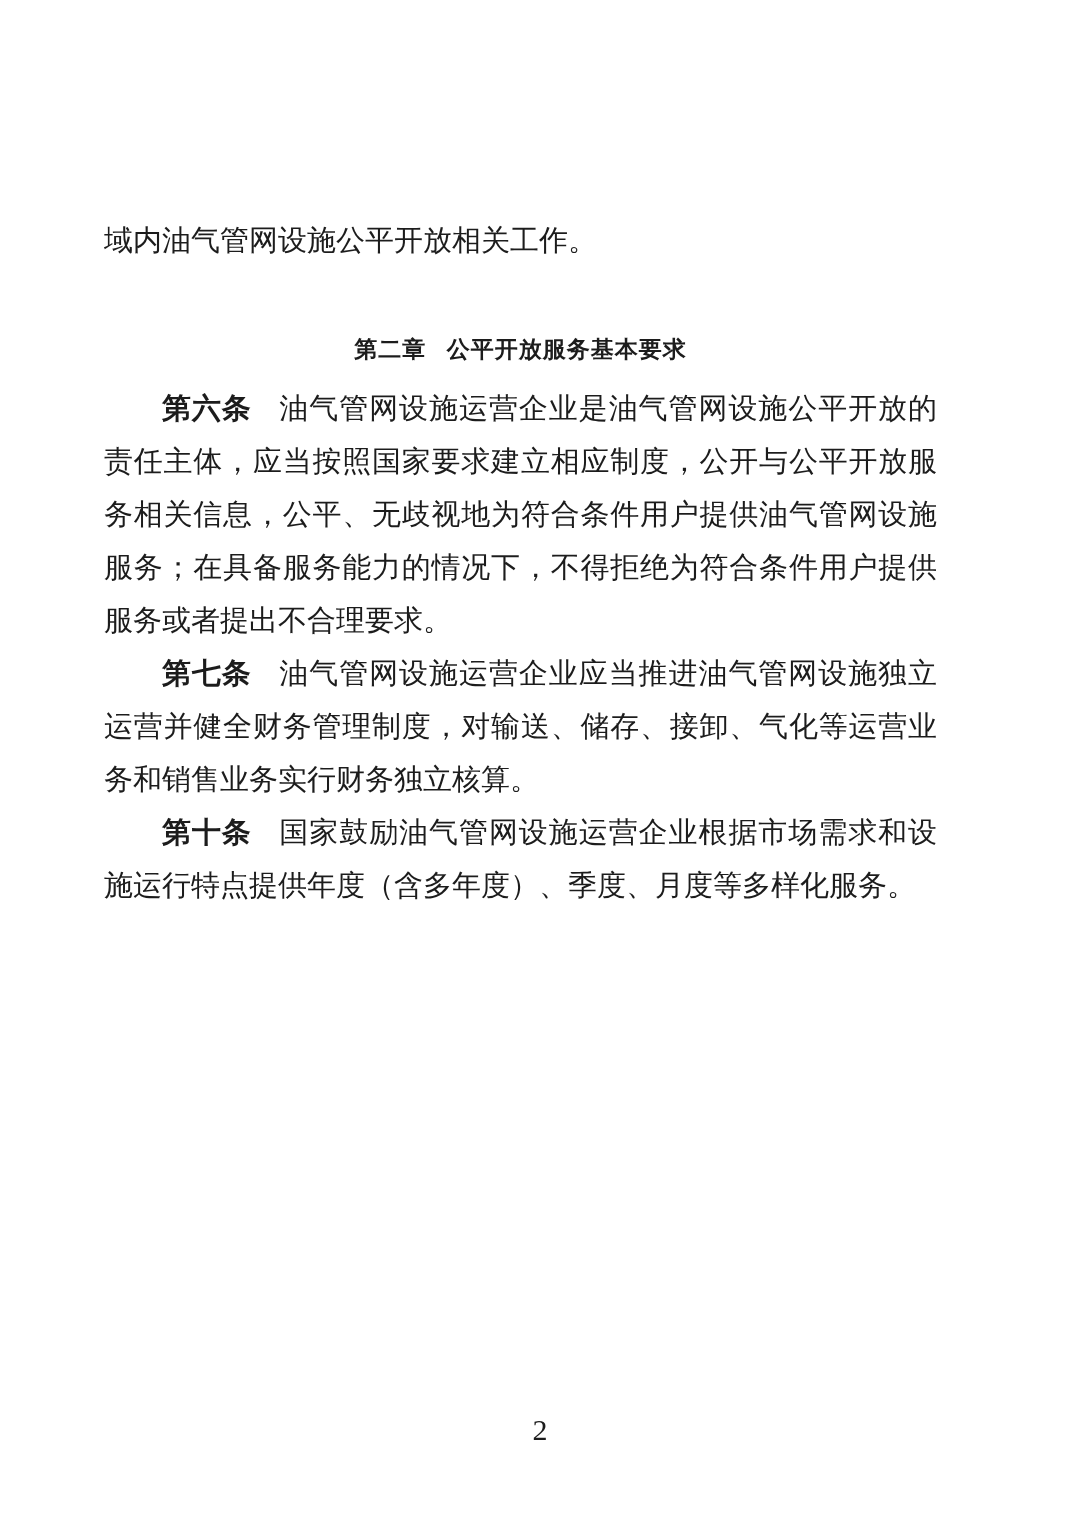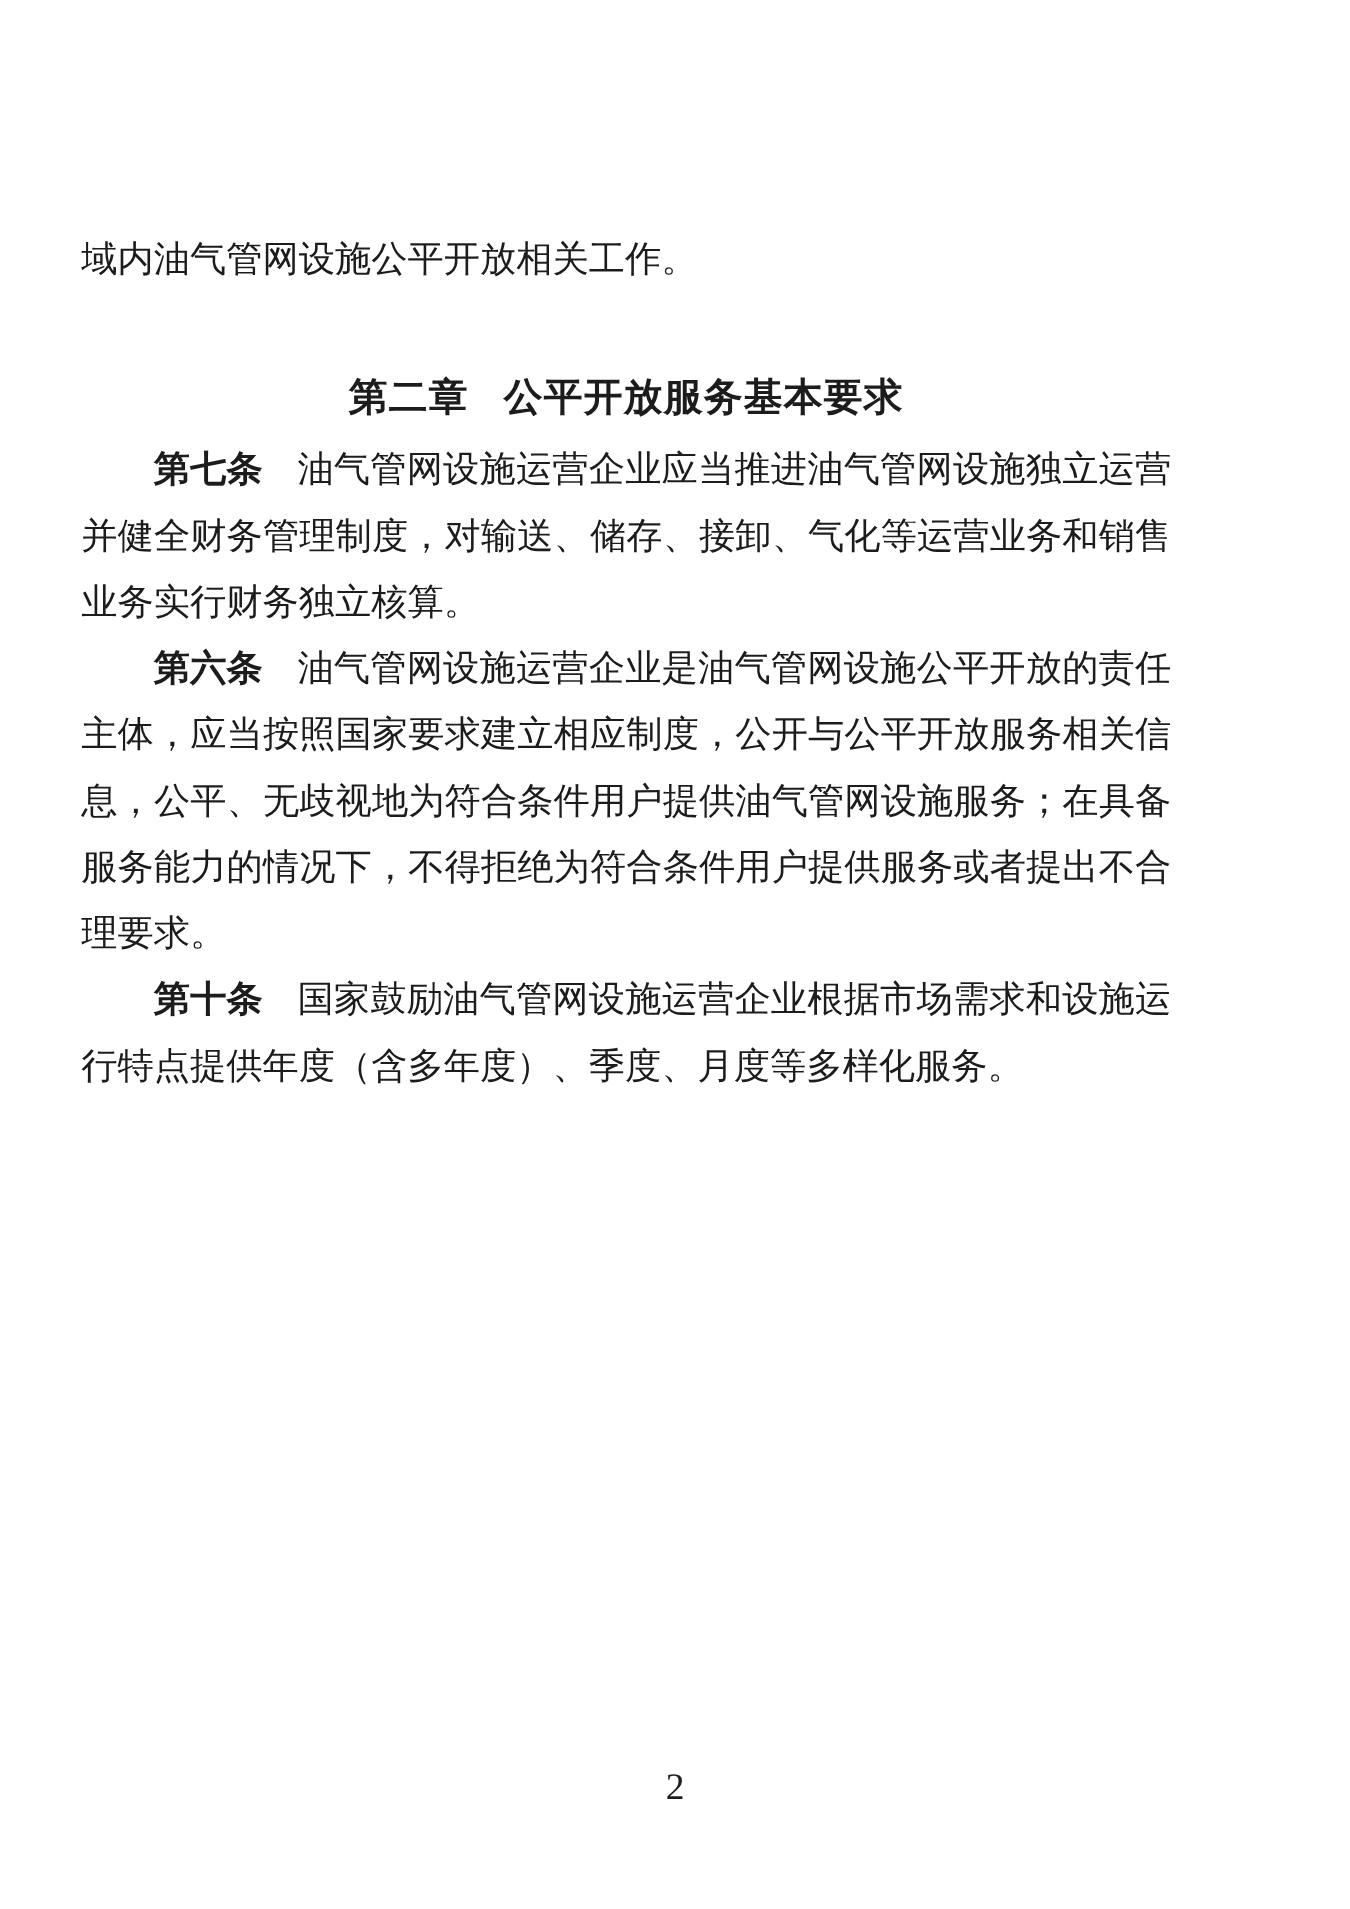--- a/index.html
+++ b/index.html
@@ -10,33 +10,34 @@
   .page {
     position: relative;
     width: 1080px;
     height: 1527px;
     background: #ffffff;
     overflow: hidden;
     font-family: "Liberation Serif", "DejaVu Serif", serif;
     color: #1c1c1c;
   }
   .content {
-    padding: 182px 143px 0 65px;
+    padding: 182px 143px 0 104px;
     font-size: 29px;
     line-height: 53px;
     text-align: justify;
+    margin-top: 32px;
   }
   .continuation {
     margin: 0;
     text-indent: 0;
   }
   .chapter-heading {
     margin: 56px 0 6px 0;
     text-align: center;
-    font-size: 31px;
+    font-size: 23px;
     font-weight: 700;
     font-family: "Liberation Sans", "DejaVu Sans", sans-serif;
     letter-spacing: 1px;
   }
   .chapter-heading .chapter-number {
     margin-right: 0.9em;
   }
   .article {
     margin: 0;
     text-indent: 2em;
@@ -63,25 +64,25 @@
 <div class="page">
   <div class="content">
 
     <p class="continuation">域内油气管网设施公平开放相关工作。</p>
 
     <h2 class="chapter-heading">
       <span class="chapter-number">第二章</span><span>公平开放服务基本要求</span>
     </h2>
 
     <p class="article">
-      <span class="article-label">第七条</span><span>油气管网设施运营企业应当推进油气管网设施独立运营并健全财务管理制度，对输送、储存、接卸、气化等运营业务和销售业务实行财务独立核算。</span>
+      <span class="article-label">第六条</span><span>油气管网设施运营企业是油气管网设施公平开放的责任主体，应当按照国家要求建立相应制度，公开与公平开放服务相关信息，公平、无歧视地为符合条件用户提供油气管网设施服务；在具备服务能力的情况下，不得拒绝为符合条件用户提供服务或者提出不合理要求。</span>
     </p>
 
     <p class="article">
-      <span class="article-label">第六条</span><span>油气管网设施运营企业是油气管网设施公平开放的责任主体，应当按照国家要求建立相应制度，公开与公平开放服务相关信息，公平、无歧视地为符合条件用户提供油气管网设施服务；在具备服务能力的情况下，不得拒绝为符合条件用户提供服务或者提出不合理要求。</span>
+      <span class="article-label">第七条</span><span>油气管网设施运营企业应当推进油气管网设施独立运营并健全财务管理制度，对输送、储存、接卸、气化等运营业务和销售业务实行财务独立核算。</span>
     </p>
 
 
 
     <p class="article">
       <span class="article-label">第十条</span><span>国家鼓励油气管网设施运营企业根据市场需求和设施运行特点提供年度（含多年度）、季度、月度等多样化服务。</span>
     </p>
 
 
   </div>

